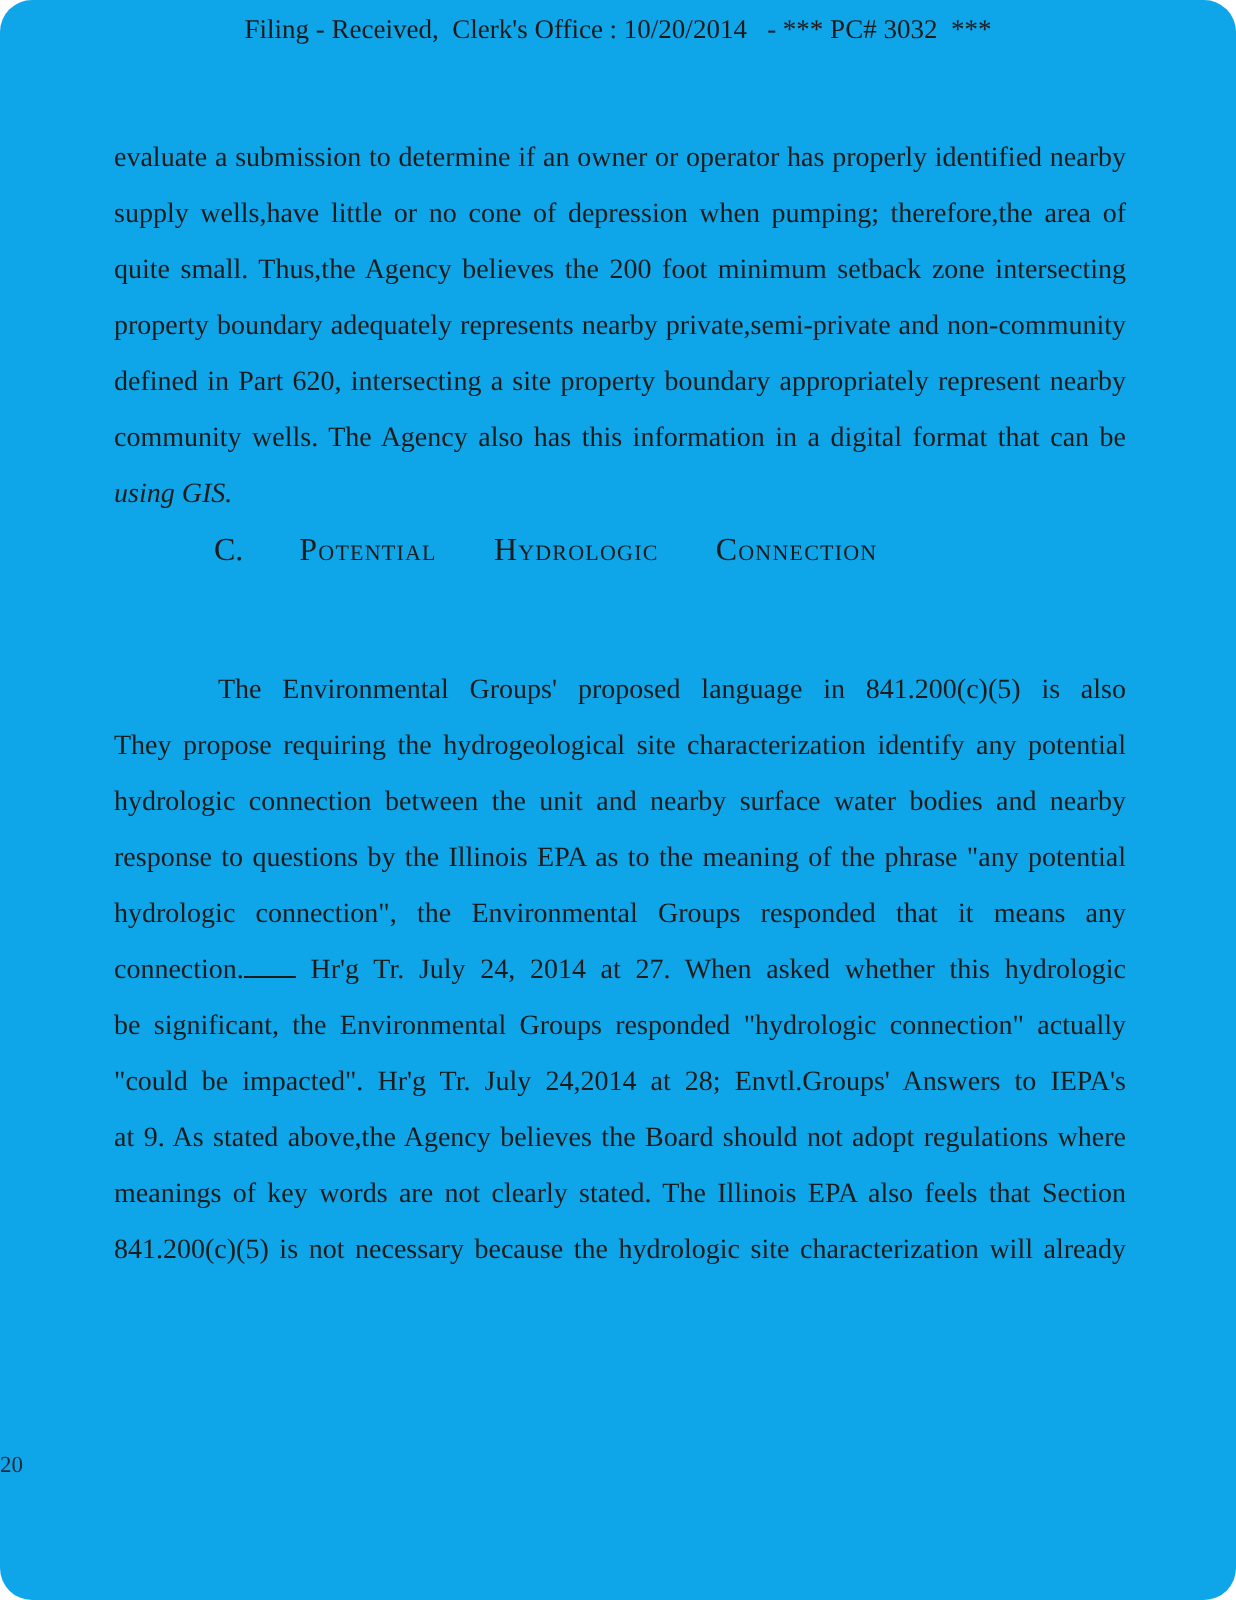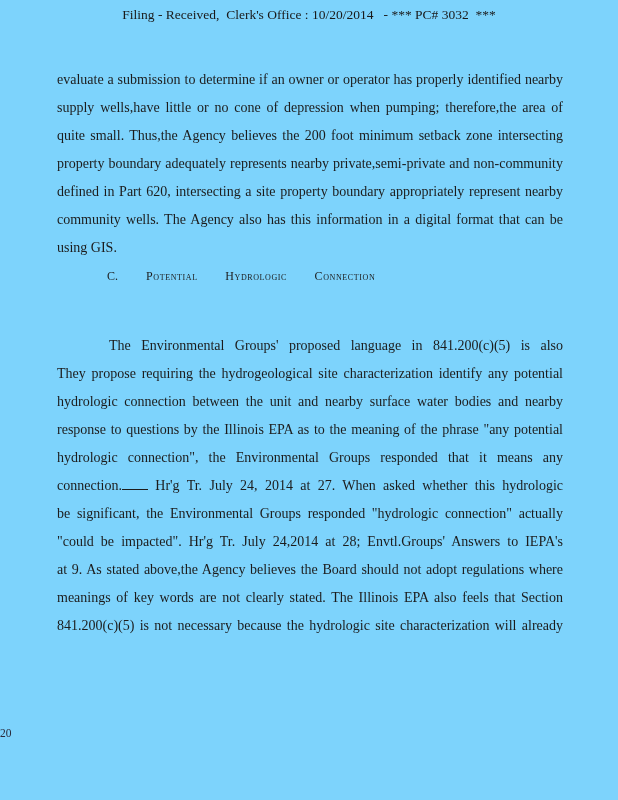--- a/index.html
+++ b/index.html
@@ -5,22 +5,23 @@
   html, body { margin: 0; padding: 0; }
   body {
     width: 618px; height: 800px;
     background: #ffffff;
     font-family: "Liberation Serif", serif;
     color: #1c1c1c;
   }
   .page {
     position: relative;
     width: 618px; height: 800px;
-    background: #7dd3fc;
+    background: #0ea5e9;
     overflow: hidden;
+    border-radius: 16px;
   }
   .hdr {
     position: absolute;
     top: 7px; left: 0; width: 100%;
     text-align: center;
     font-size: 13.5px;
     white-space: pre;
     color: #1a1a1a;
   }
   .content {
@@ -31,26 +32,27 @@
     height: 28px;
     line-height: 28px;
     font-size: 14px;
     text-align: justify;
     text-align-last: justify;
     overflow: hidden;
   }
   .line.noj {
     text-align: right;
     text-align-last: left;
+    font-style: italic;
   }
   .indent { text-indent: 52px; margin-top: 42px; }
   .heading-line {
     height: 28px;
     line-height: 28px;
-    font-size: 12px;
+    font-size: 16px;
     padding-left: 50px;
     text-align: left;
     text-align-last: left;
   }
   .heading-title {
     font-variant: small-caps;
     letter-spacing: 0.6px;
     word-spacing: 24px;
     margin-left: 28px;
   }

